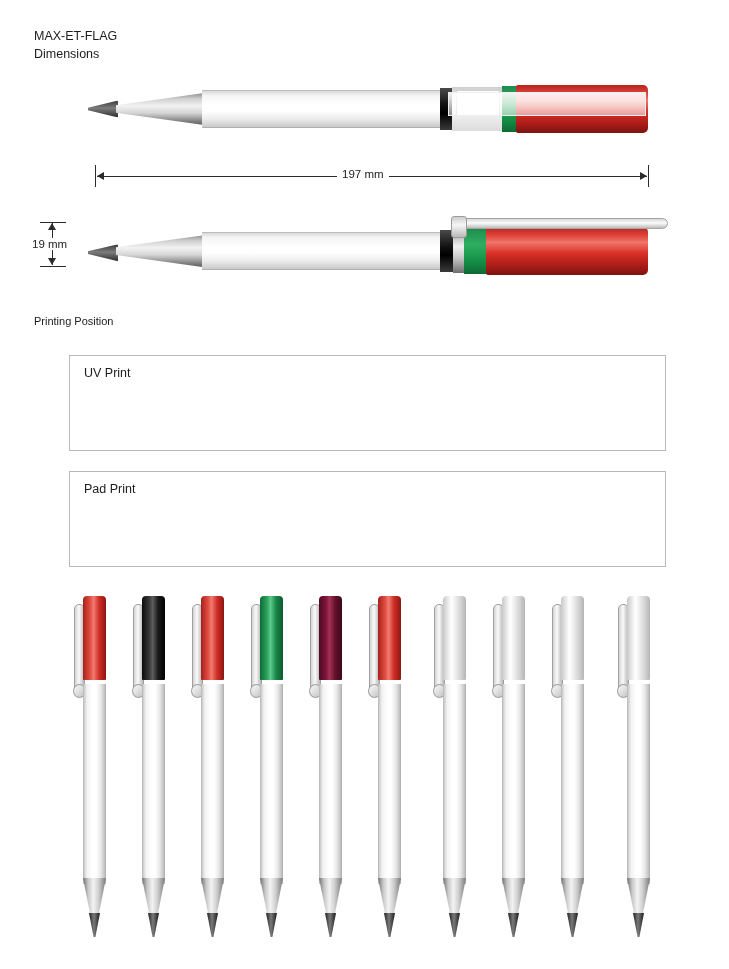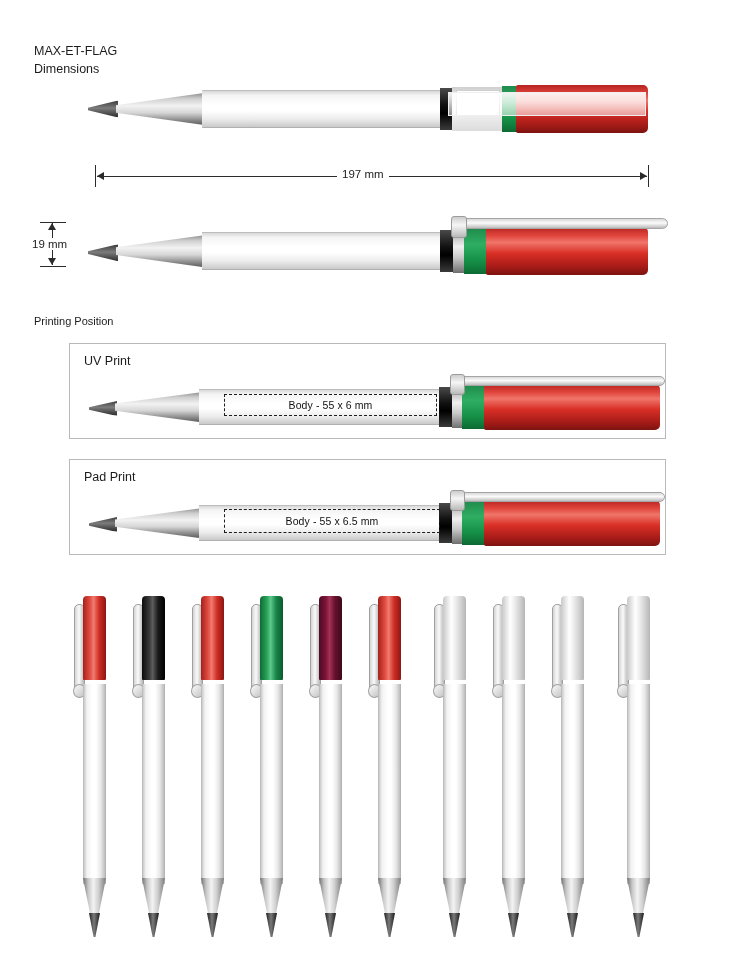--- a/index.html
+++ b/index.html
@@ -10,21 +10,21 @@
     background: #ffffff;
     font-family: "Liberation Sans", sans-serif;
     color: #1a1a1a;
     position: relative;
     overflow: hidden;
   }
 
   .title-block {
     position: absolute;
     left: 34px;
-    top: 42px;
+    top: 27px;
     font-size: 12.5px;
     line-height: 18px;
     color: #1c1c1c;
   }
   .title-block div { white-space: nowrap; }
 
   .section-label {
     position: absolute;
     font-size: 11px;
     color: #1c1c1c;
@@ -143,20 +143,21 @@
     position: absolute;
     height: 1px;
     background: #2b2b2b;
   }
 
   
   .print-box {
     position: absolute;
     border: 1px solid #b9b9b9;
     background: #fff;
+    margin-top: 12px;
   }
   .print-box .box-title {
     position: absolute;
     left: 14px;
     top: 10px;
     font-size: 12.5px;
     color: #1c1c1c;
   }
   .print-area {
     position: absolute;
@@ -284,48 +285,24 @@
   <div class="tick-h" style="left:40px; top:222px; width:26px;"></div>
   <div class="tick-h" style="left:40px; top:266px; width:26px;"></div>
   <div class="dim-v" style="left:52px; top:223px; height:42px;"></div>
   <div class="dim-label" style="left:27px; top:238px;">19 mm</div>
 </div>
 
 <div class="section-label" style="left:34px; top:315px;">Printing Position</div>
 
 <div class="print-box" style="left:69px; top:343px; width:597px; height:96px;">
   <div class="box-title">UV Print</div>
-  <div style="position:absolute; left:19px; top:26px; width:576px; height:62px;">
-    <div class="nib" style="left:0px; top:62%; width:28px; height:15px;"></div>
-    <div class="cone" style="left:26px; top:60%; width:86px; height:30px;"></div>
-    <div class="barrel" style="left:110px; top:60%; width:242px; height:36px;"></div>
-    <div class="ring black" style="left:350px; top:60%; width:15px; height:40px;"></div>
-    <div class="ring chrome" style="left:363px; top:60%; width:11px; height:42px;"></div>
-    <div class="ring green" style="left:373px; top:60%; width:24px; height:44px;"></div>
-    <div class="cap red" style="left:395px; top:60%; width:176px; height:46px;"></div>
-    <div class="clip-arm" style="left:366px; top:6px; width:210px; height:10px;"></div>
-    <div class="clip-top" style="left:361px; top:4px; width:15px; height:21px;"></div>
-    <div class="print-area" style="left:135px; top:24px; width:213px; height:22px;">Body - 55 x 6 mm</div>
-  </div>
 </div>
 
 <div class="print-box" style="left:69px; top:459px; width:597px; height:96px;">
   <div class="box-title">Pad Print</div>
-  <div style="position:absolute; left:19px; top:26px; width:576px; height:62px;">
-    <div class="nib" style="left:0px; top:62%; width:28px; height:15px;"></div>
-    <div class="cone" style="left:26px; top:60%; width:86px; height:30px;"></div>
-    <div class="barrel" style="left:110px; top:60%; width:242px; height:36px;"></div>
-    <div class="ring black" style="left:350px; top:60%; width:15px; height:40px;"></div>
-    <div class="ring chrome" style="left:363px; top:60%; width:11px; height:42px;"></div>
-    <div class="ring green" style="left:373px; top:60%; width:24px; height:44px;"></div>
-    <div class="cap red" style="left:395px; top:60%; width:176px; height:46px;"></div>
-    <div class="clip-arm" style="left:366px; top:6px; width:210px; height:10px;"></div>
-    <div class="clip-top" style="left:361px; top:4px; width:15px; height:21px;"></div>
-    <div class="print-area" style="left:135px; top:23px; width:216px; height:24px;">Body - 55 x 6.5 mm</div>
-  </div>
 </div>
 
 <div class="vrow">
 
   <div class="vpen" style="left:72px;">
     <div class="vclip"></div>
     <div class="vclip-ball"></div>
     <div class="vcap" style="background:linear-gradient(to right,#a5211c,#e14b40 30%,#f07b70 46%,#cf2d24 70%,#8c1713);"></div>
 
     <div class="vbarrel"></div>

